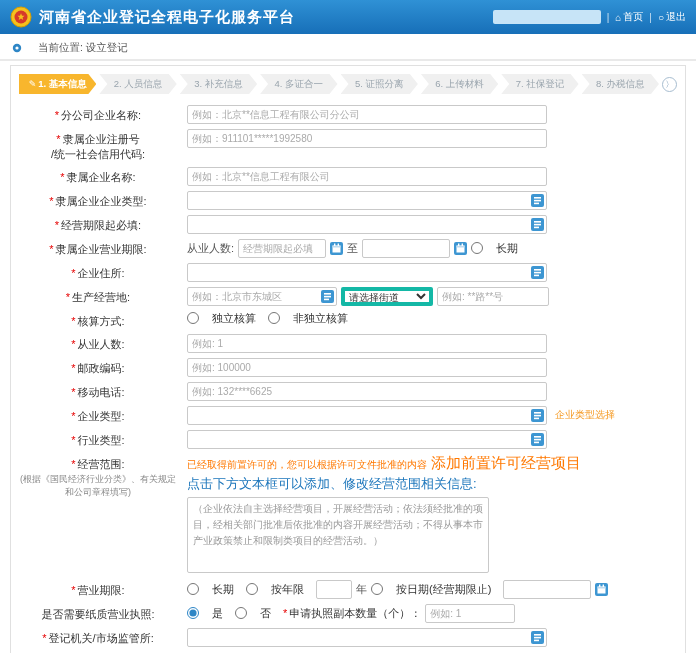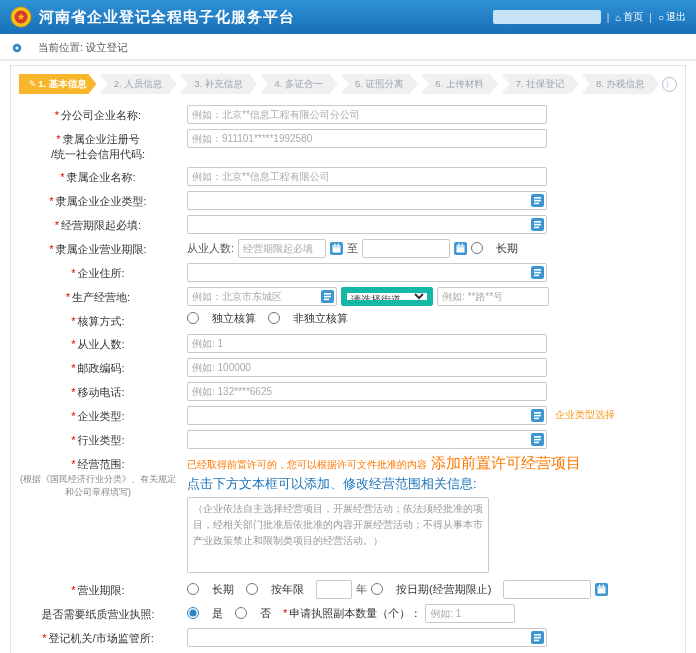--- a/index.html
+++ b/index.html
@@ -48,21 +48,21 @@
     font-size: 10px; color: #333; font-family: inherit; background: #fff; }
   .txt::placeholder { color: #aaa; }
   .w-big { width: 360px; }
   .w-mid { width: 150px; }
   .w-date { width: 88px; }
   .w-small { width: 90px; }
   .w-tiny { width: 36px; }
   .input-wrap { position: relative; display: inline-flex; align-items: center; }
   .input-wrap .picker { position: absolute; right: 3px; top: 3px; cursor: pointer; line-height: 0; }
   .icon-btn { cursor: pointer; line-height: 0; }
-  select.street { height: 19px; width: 92px; border: 6px solid #14b8a6; border-radius: 2px;
+  select.street { height: 19px; width: 92px; border: 4px solid #14b8a6; border-radius: 2px;
     font-size: 10px; color: #333; font-family: inherit; background: #fff; }
   .radio-lab { display: inline-flex; align-items: center; gap: 13px; margin-right: 8px;
     cursor: pointer; color: #333; }
   input[type="radio"] { width: 12px; height: 12px; margin: 0; accent-color: #2e86c6; }
   .inline-lab { color: #555; }
   .link-orange { color: #f59a23; cursor: pointer; font-size: 10px; margin-left: 4px; }
   .notice-orange { color: #ff7800; font-size: 10px; }
   .notice-link { color: #ff7800; font-size: 15px; cursor: pointer; margin-left: 4px; }
   .notice-blue { color: #1b75bb; font-size: 13px; }
   .scope-field { display: block; }

